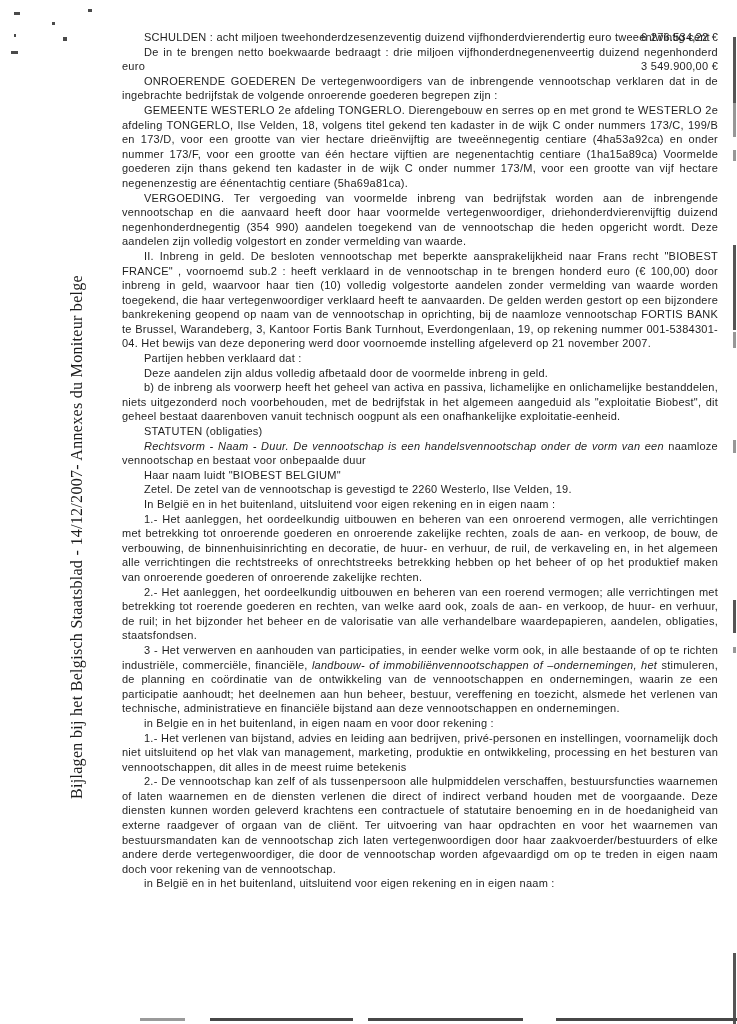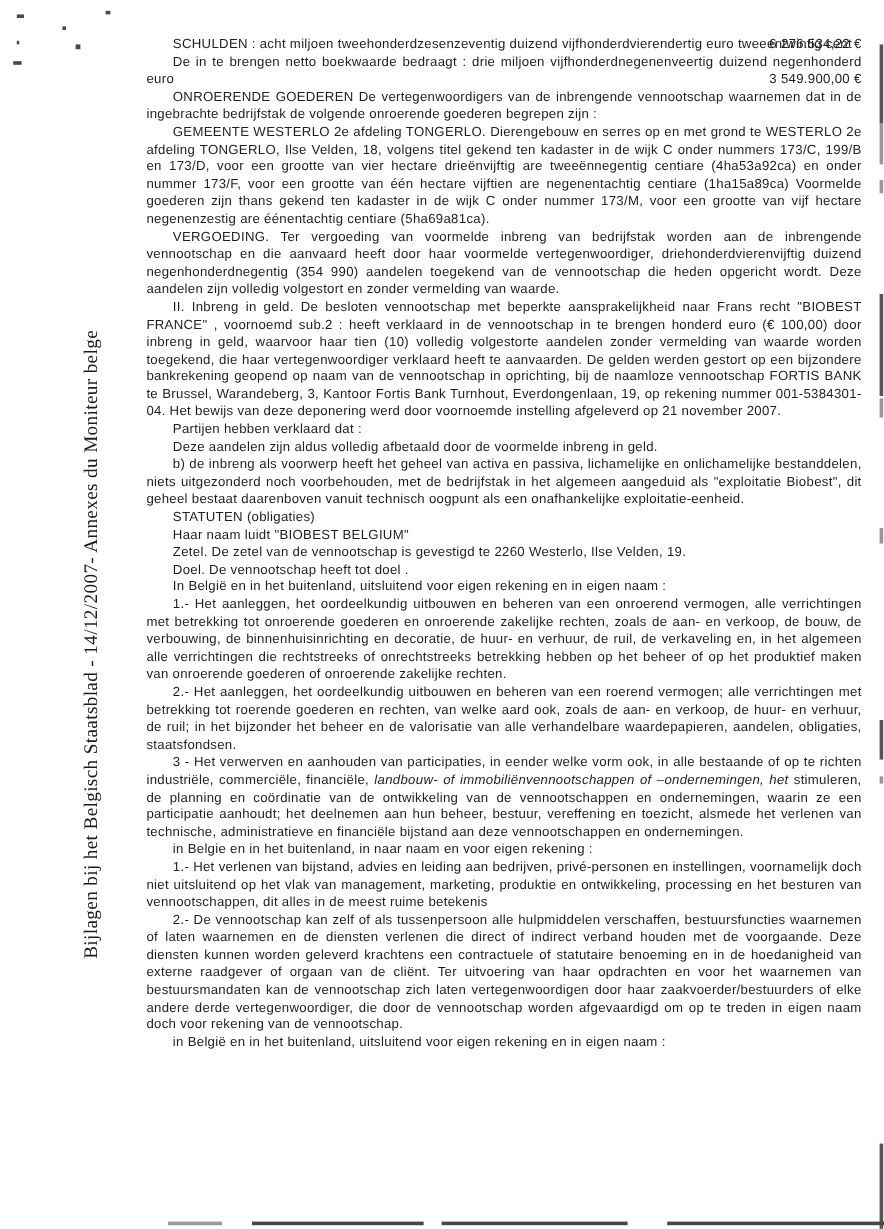--- a/index.html
+++ b/index.html
@@ -31,54 +31,54 @@
 <body>
 
 <div class="margin-text">Bijlagen bij het Belgisch Staatsblad - 14/12/2007- Annexes du Moniteur belge</div>
 
 <div class="content">
 
   <p class="para"><span>SCHULDEN : acht miljoen tweehonderdzesenzeventig duizend vijfhonderdvierendertig euro tweeentwintig cent</span><span class="amount">6 276.534,22 €</span></p>
 
   <p class="para"><span>De in te brengen netto boekwaarde bedraagt : drie miljoen vijfhonderdnegenenveertig duizend negenhonderd euro</span><span class="amount">3 549.900,00 €</span></p>
 
-  <p class="para"><span>ONROERENDE GOEDEREN De vertegenwoordigers van de inbrengende vennootschap waarnemen dat in de ingebrachte bedrijfstak de volgende onroerende goederen begrepen zijn :</span></p>
+  <p class="para"><span>ONROERENDE GOEDEREN De vertegenwoordigers van de inbrengende vennootschap verklaren dat in de ingebrachte bedrijfstak de volgende onroerende goederen begrepen zijn :</span></p>
 
   <p class="para"><span>GEMEENTE WESTERLO 2e afdeling TONGERLO. Dierengebouw en serres op en met grond te WESTERLO 2e afdeling TONGERLO, Ilse Velden, 18, volgens titel gekend ten kadaster in de wijk C onder nummers 173/C, 199/B en 173/D, voor een grootte van vier hectare drieënvijftig are tweeënnegentig centiare (4ha53a92ca) en onder nummer 173/F, voor een grootte van één hectare vijftien are negenentachtig centiare (1ha15a89ca) Voormelde goederen zijn thans gekend ten kadaster in de wijk C onder nummer 173/M, voor een grootte van vijf hectare negenenzestig are éénentachtig centiare (5ha69a81ca).</span></p>
 
   <p class="para"><span>VERGOEDING.  Ter vergoeding van voormelde inbreng van bedrijfstak worden aan de inbrengende vennootschap en die aanvaard heeft door haar voormelde vertegenwoordiger, driehonderdvierenvijftig duizend negenhonderdnegentig (354 990) aandelen toegekend van de vennootschap die heden opgericht wordt. Deze aandelen zijn volledig volgestort en zonder vermelding van waarde.</span></p>
 
   <p class="para"><span>II. Inbreng in geld.  De besloten vennootschap met beperkte aansprakelijkheid naar Frans recht "BIOBEST FRANCE" , voornoemd sub.2 : heeft verklaard in de vennootschap in te brengen honderd euro (€ 100,00) door inbreng in geld, waarvoor haar tien (10) volledig volgestorte aandelen zonder vermelding van waarde worden toegekend, die haar vertegenwoordiger verklaard heeft te aanvaarden. De gelden werden gestort op een bijzondere bankrekening geopend op naam van de vennootschap in oprichting, bij de naamloze vennootschap FORTIS BANK te Brussel, Warandeberg, 3, Kantoor Fortis Bank Turnhout, Everdongenlaan, 19, op rekening nummer 001-5384301-04. Het bewijs van deze deponering werd door voornoemde instelling afgeleverd op 21 november 2007.</span></p>
 
   <p class="para"><span>Partijen hebben verklaard dat :</span></p>
 
   <p class="para"><span>Deze aandelen zijn aldus volledig afbetaald door de voormelde inbreng in geld.</span></p>
 
 
   <p class="para"><span>b) de inbreng als voorwerp heeft het geheel van activa en passiva, lichamelijke en onlichamelijke bestanddelen, niets uitgezonderd noch voorbehouden, met de bedrijfstak in het algemeen aangeduid als "exploitatie Biobest", dit geheel bestaat daarenboven vanuit technisch oogpunt als een onafhankelijke exploitatie-eenheid.</span></p>
 
   <p class="para"><span>STATUTEN (obligaties)</span></p>
 
+  <p class="para"><span class="it">Rechtsvorm - Naam - Duur.  De vennootschap is een handelsvennootschap onder de vorm van een</span><span> naamloze vennootschap en bestaat voor onbepaalde duur</span></p>
 
   <p class="para"><span>Haar naam luidt  "BIOBEST BELGIUM"</span></p>
 
   <p class="para"><span>Zetel.  De zetel van de vennootschap is gevestigd te 2260 Westerlo, Ilse Velden, 19.</span></p>
 
-  <p class="para"><span>Doel.  De vennootschap heeft tot doel .</span></p>
 
 
   <p class="para"><span>In België en in het buitenland, uitsluitend voor eigen rekening en in eigen naam :</span></p>
 
   <p class="para"><span>1.- Het aanleggen, het oordeelkundig uitbouwen en beheren van een onroerend vermogen, alle verrichtingen met betrekking tot onroerende goederen en onroerende zakelijke rechten, zoals de aan- en verkoop, de bouw, de verbouwing, de binnenhuisinrichting en decoratie, de huur- en verhuur, de ruil, de verkaveling en, in het algemeen alle verrichtingen die rechtstreeks of onrechtstreeks betrekking hebben op het beheer of op het produktief maken van onroerende goederen of onroerende zakelijke rechten.</span></p>
 
   <p class="para"><span>2.- Het aanleggen, het oordeelkundig uitbouwen en beheren van een roerend vermogen; alle verrichtingen met betrekking tot roerende goederen en rechten, van welke aard ook, zoals de aan- en verkoop, de huur- en verhuur, de ruil; in het bijzonder het beheer en de valorisatie van alle verhandelbare waardepapieren, aandelen, obligaties, staatsfondsen.</span></p>
 
   <p class="para"><span>3 - Het verwerven en aanhouden van participaties, in eender welke vorm ook, in alle bestaande of op te richten industriële, commerciële, financiële, </span><span class="it">landbouw- of immobiliënvennootschappen of –ondernemingen, het</span><span> stimuleren, de planning en coördinatie van de ontwikkeling van de vennootschappen en ondernemingen, waarin ze een participatie aanhoudt; het deelnemen aan hun beheer, bestuur, vereffening en toezicht, alsmede het verlenen van technische, administratieve en financiële bijstand aan deze vennootschappen en ondernemingen.</span></p>
 
-  <p class="para"><span>in Belgie en in het buitenland, in naar naam en voor eigen rekening :</span></p>
+  <p class="para"><span>in Belgie en in het buitenland, in eigen naam en voor door rekening :</span></p>
 
   <p class="para"><span>1.- Het verlenen van bijstand, advies en leiding aan bedrijven, privé-personen en instellingen, voornamelijk doch niet uitsluitend op het vlak van management, marketing, produktie en ontwikkeling, processing en het besturen van vennootschappen, dit alles in de meest ruime betekenis</span></p>
 
   <p class="para"><span>2.- De vennootschap kan zelf of als tussenpersoon alle hulpmiddelen verschaffen, bestuursfuncties waarnemen of laten waarnemen en de diensten verlenen die direct of indirect verband houden met de voorgaande. Deze diensten kunnen worden geleverd krachtens een contractuele of statutaire benoeming en in de hoedanigheid van externe raadgever of orgaan van de cliënt. Ter uitvoering van haar opdrachten en voor het waarnemen van bestuursmandaten kan de vennootschap zich laten vertegenwoordigen door haar zaakvoerder/bestuurders of elke andere derde vertegenwoordiger, die door de vennootschap worden afgevaardigd om op te treden in eigen naam doch voor rekening van de vennootschap.</span></p>
 
   <p class="para"><span>in België en in het buitenland, uitsluitend voor eigen rekening en in eigen naam :</span></p>
 
 </div>
 
 <div class="artifact" style="left:14px;top:12px;width:6px;height:3px;"></div>

